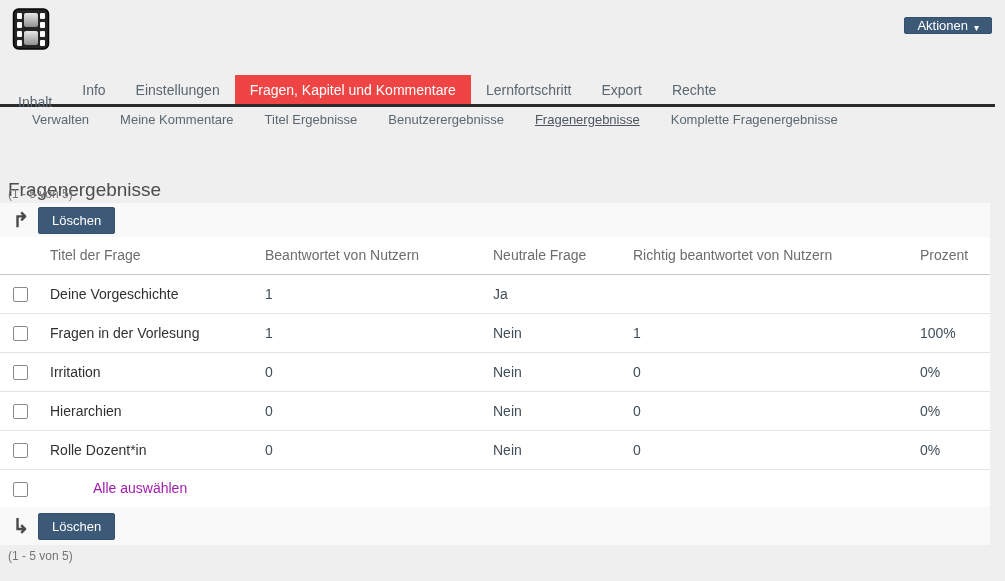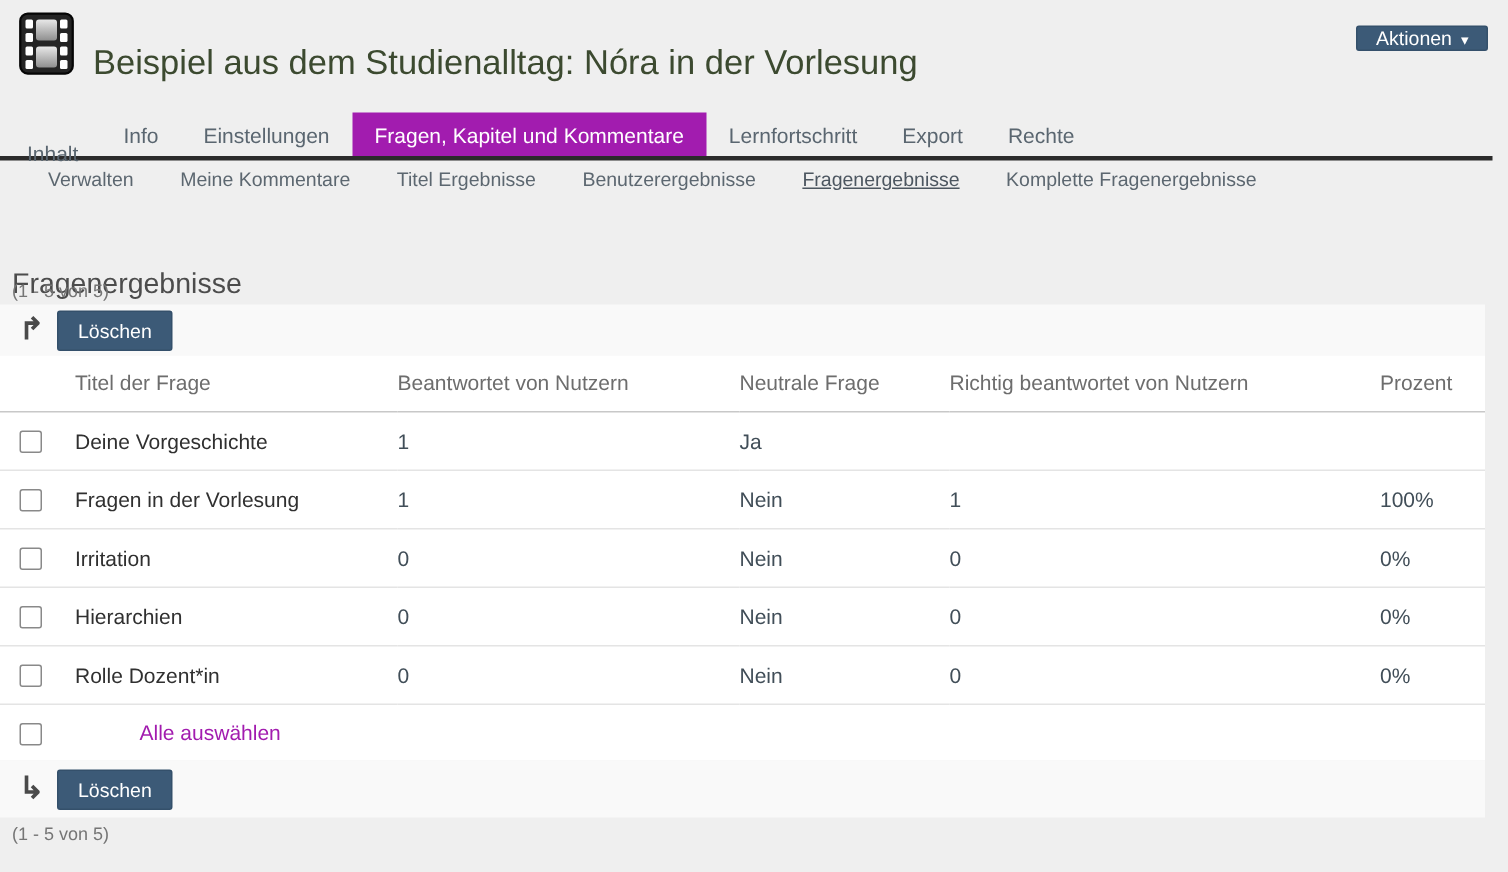--- a/index.html
+++ b/index.html
@@ -31,21 +31,21 @@
     position:absolute; top:75px; left:0; width:995px; height:32px;
     display:flex; align-items:stretch;
     border-bottom:3px solid #2b2b2b;
   }
   .tab {
     display:flex; align-items:center;
     padding:0 15px; font-size:14px; color:#5a6670;
     text-decoration:none; cursor:pointer; white-space:nowrap;
   }
   .tab.first { padding-left:18px;margin-top:25px; }
-  .tab.active { background:#a21caf; color:#fff; }
+  .tab.active { background:#ef4444; color:#fff; }
   
   .subtabs {
     position:absolute; top:112px; left:0; width:1005px;
     display:flex; column-gap:31px; padding-left:32px;
     font-size:13px;
   }
   .subtab { color:#5c6770; text-decoration:none; cursor:pointer; white-space:nowrap; }
   .subtab.active { text-decoration:underline; color:#4c5660; }
   
   .section-title {
@@ -116,21 +116,20 @@
         <rect x="5" y="33" width="5" height="6" rx="1"></rect>
         <rect x="28" y="6" width="5" height="6" rx="1"></rect>
         <rect x="28" y="15" width="5" height="6" rx="1"></rect>
         <rect x="28" y="24" width="5" height="6" rx="1"></rect>
         <rect x="28" y="33" width="5" height="6" rx="1"></rect>
       </g>
       <rect x="12" y="6" width="14" height="14" rx="2" fill="url(#frameGrad)"></rect>
       <rect x="12" y="24" width="14" height="14" rx="2" fill="url(#frameGrad)"></rect>
     </svg>
   </span>
-  <h1 class="page-title">Beispiel aus dem Studienalltag: Nóra in der Vorlesung</h1>
   <button class="actions-btn">
     <span>Aktionen</span>
     <span class="caret">▾</span>
   </button>
 </div>
 
 <nav class="tabbar">
   <a class="tab first">Inhalt</a>
   <a class="tab">Info</a>
   <a class="tab">Einstellungen</a>

